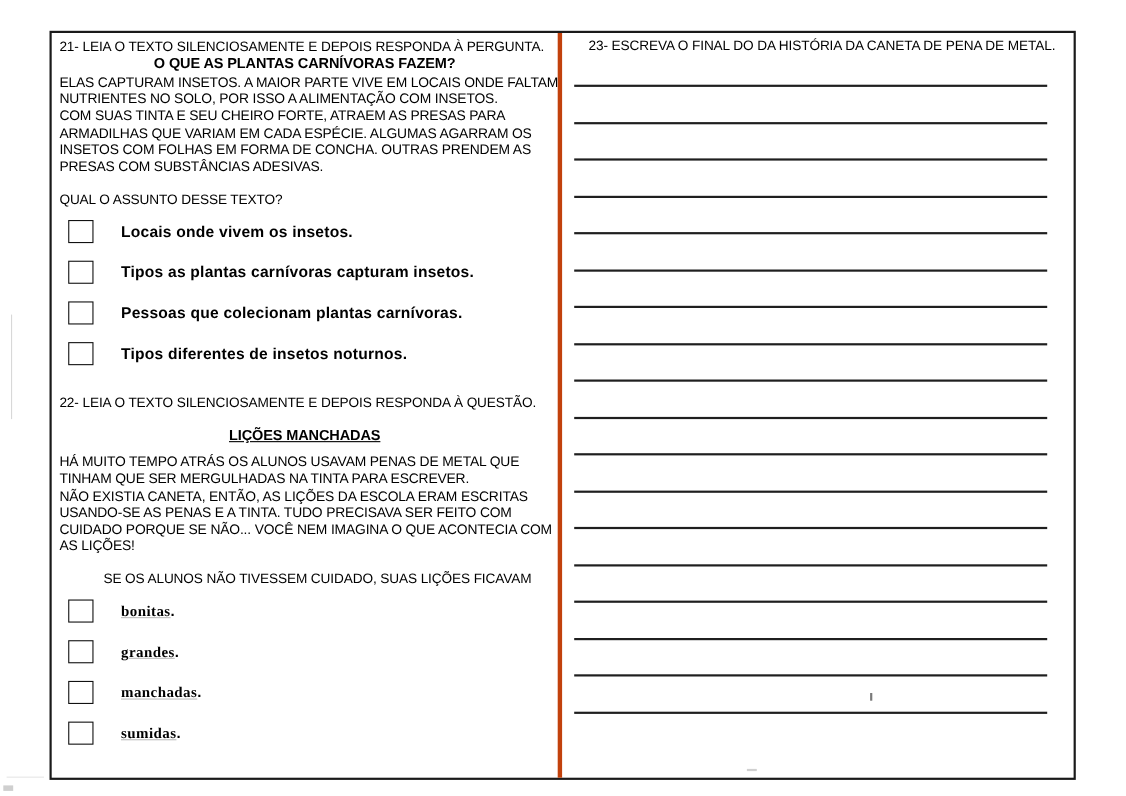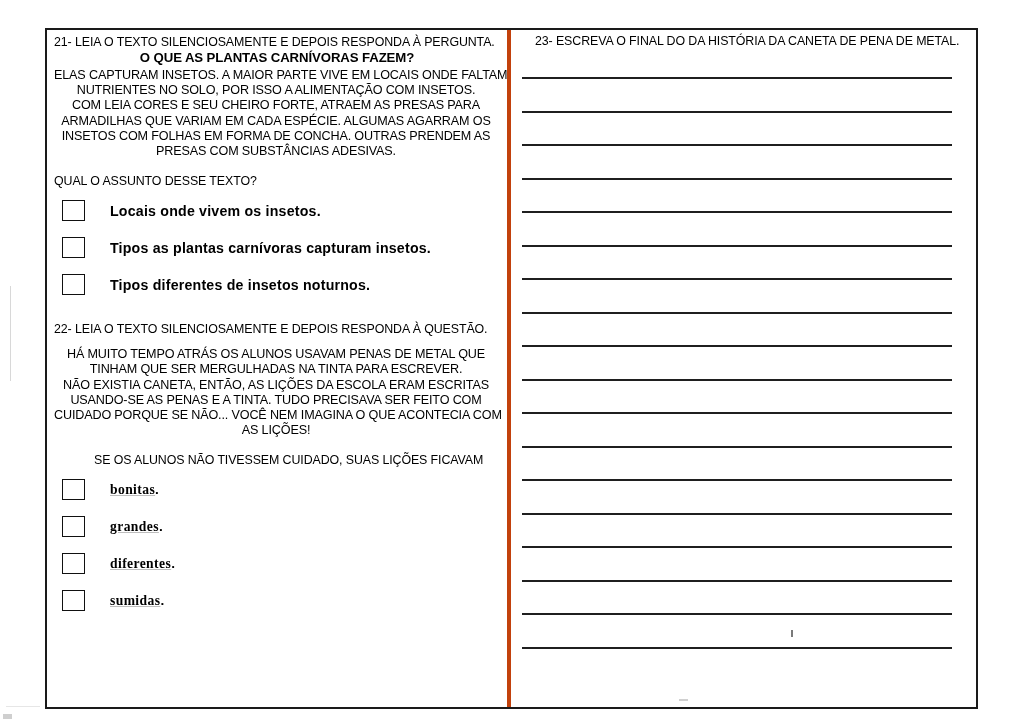--- a/index.html
+++ b/index.html
@@ -89,21 +89,21 @@
     text-decoration: underline;
   }
 
   .para {
     font-size: 12.6px;
     line-height: 15.2px;
     padding: 0 8px 0 6px;
     margin-top: 3px;
     letter-spacing: -0.15px;
   }
-  .para .ln { display: block; white-space: nowrap; text-align: center; }
+  .para .ln { display: block; white-space: nowrap; }
 
   .prompt {
     font-size: 12.4px;
     padding: 0 6px;
     letter-spacing: -0.1px;
     white-space: nowrap;
   }
 
   .options {
     margin-top: 4px;
@@ -176,45 +176,50 @@
 
   <div class="col-left">
 
     <div class="q-head">21- LEIA O TEXTO SILENCIOSAMENTE E DEPOIS RESPONDA À PERGUNTA.</div>
 
     <div class="title">O QUE AS PLANTAS CARNÍVORAS FAZEM?</div>
 
     <div class="para">
       <span class="ln">ELAS CAPTURAM INSETOS. A MAIOR PARTE VIVE EM LOCAIS ONDE FALTAM</span>
       <span class="ln">NUTRIENTES NO SOLO, POR ISSO A ALIMENTAÇÃO COM INSETOS.</span>
-      <span class="ln">COM LEIA CORES E SEU CHEIRO FORTE, ATRAEM AS PRESAS PARA</span>
+      <span class="ln">COM SUAS TINTA E SEU CHEIRO FORTE, ATRAEM AS PRESAS PARA</span>
       <span class="ln">ARMADILHAS QUE VARIAM EM CADA ESPÉCIE. ALGUMAS AGARRAM OS</span>
       <span class="ln">INSETOS COM FOLHAS EM FORMA DE CONCHA. OUTRAS PRENDEM AS</span>
       <span class="ln">PRESAS COM SUBSTÂNCIAS ADESIVAS.</span>
     </div>
 
     <div class="prompt" style="margin-top:15px;">QUAL O ASSUNTO DESSE TEXTO?</div>
 
     <div class="options">
       <div class="option-row">
         <span class="checkbox"></span>
         <span class="option-label">Locais onde vivem os insetos.</span>
       </div>
       <div class="option-row">
         <span class="checkbox"></span>
         <span class="option-label">Tipos as plantas carnívoras capturam insetos.</span>
       </div>
       <div class="option-row">
         <span class="checkbox"></span>
+        <span class="option-label">Pessoas que colecionam plantas carnívoras.</span>
+      </div>
+      <div class="option-row">
+        <span class="checkbox"></span>
         <span class="option-label">Tipos diferentes de insetos noturnos.</span>
       </div>
     </div>
 
     <div class="q-head" style="margin-top:15px;">22- LEIA O TEXTO SILENCIOSAMENTE E DEPOIS RESPONDA À QUESTÃO.</div>
 
+    <div class="title underlined" style="margin-top:14px;">LIÇÕES MANCHADAS</div>
 
     <div class="para" style="margin-top:10px;">
       <span class="ln">HÁ MUITO TEMPO ATRÁS OS ALUNOS USAVAM PENAS DE METAL QUE</span>
       <span class="ln">TINHAM QUE SER MERGULHADAS NA TINTA PARA ESCREVER.</span>
       <span class="ln">NÃO EXISTIA CANETA, ENTÃO, AS LIÇÕES DA ESCOLA ERAM ESCRITAS</span>
       <span class="ln">USANDO-SE AS PENAS E A TINTA. TUDO PRECISAVA SER FEITO COM</span>
       <span class="ln">CUIDADO PORQUE SE NÃO... VOCÊ NEM IMAGINA O QUE ACONTECIA COM</span>
       <span class="ln">AS LIÇÕES!</span>
     </div>
 
@@ -224,21 +229,21 @@
       <div class="option-row">
         <span class="checkbox"></span>
         <span class="option-label small"><span class="word">bonitas</span><span>.</span></span>
       </div>
       <div class="option-row">
         <span class="checkbox"></span>
         <span class="option-label small"><span class="word">grandes</span><span>.</span></span>
       </div>
       <div class="option-row">
         <span class="checkbox"></span>
-        <span class="option-label small"><span class="word">diferentes</span><span>.</span></span>
+        <span class="option-label small"><span class="word">manchadas</span><span>.</span></span>
       </div>
       <div class="option-row">
         <span class="checkbox"></span>
         <span class="option-label small"><span class="word">sumidas</span><span>.</span></span>
       </div>
     </div>
 
   </div>
 
   <div class="col-right">

